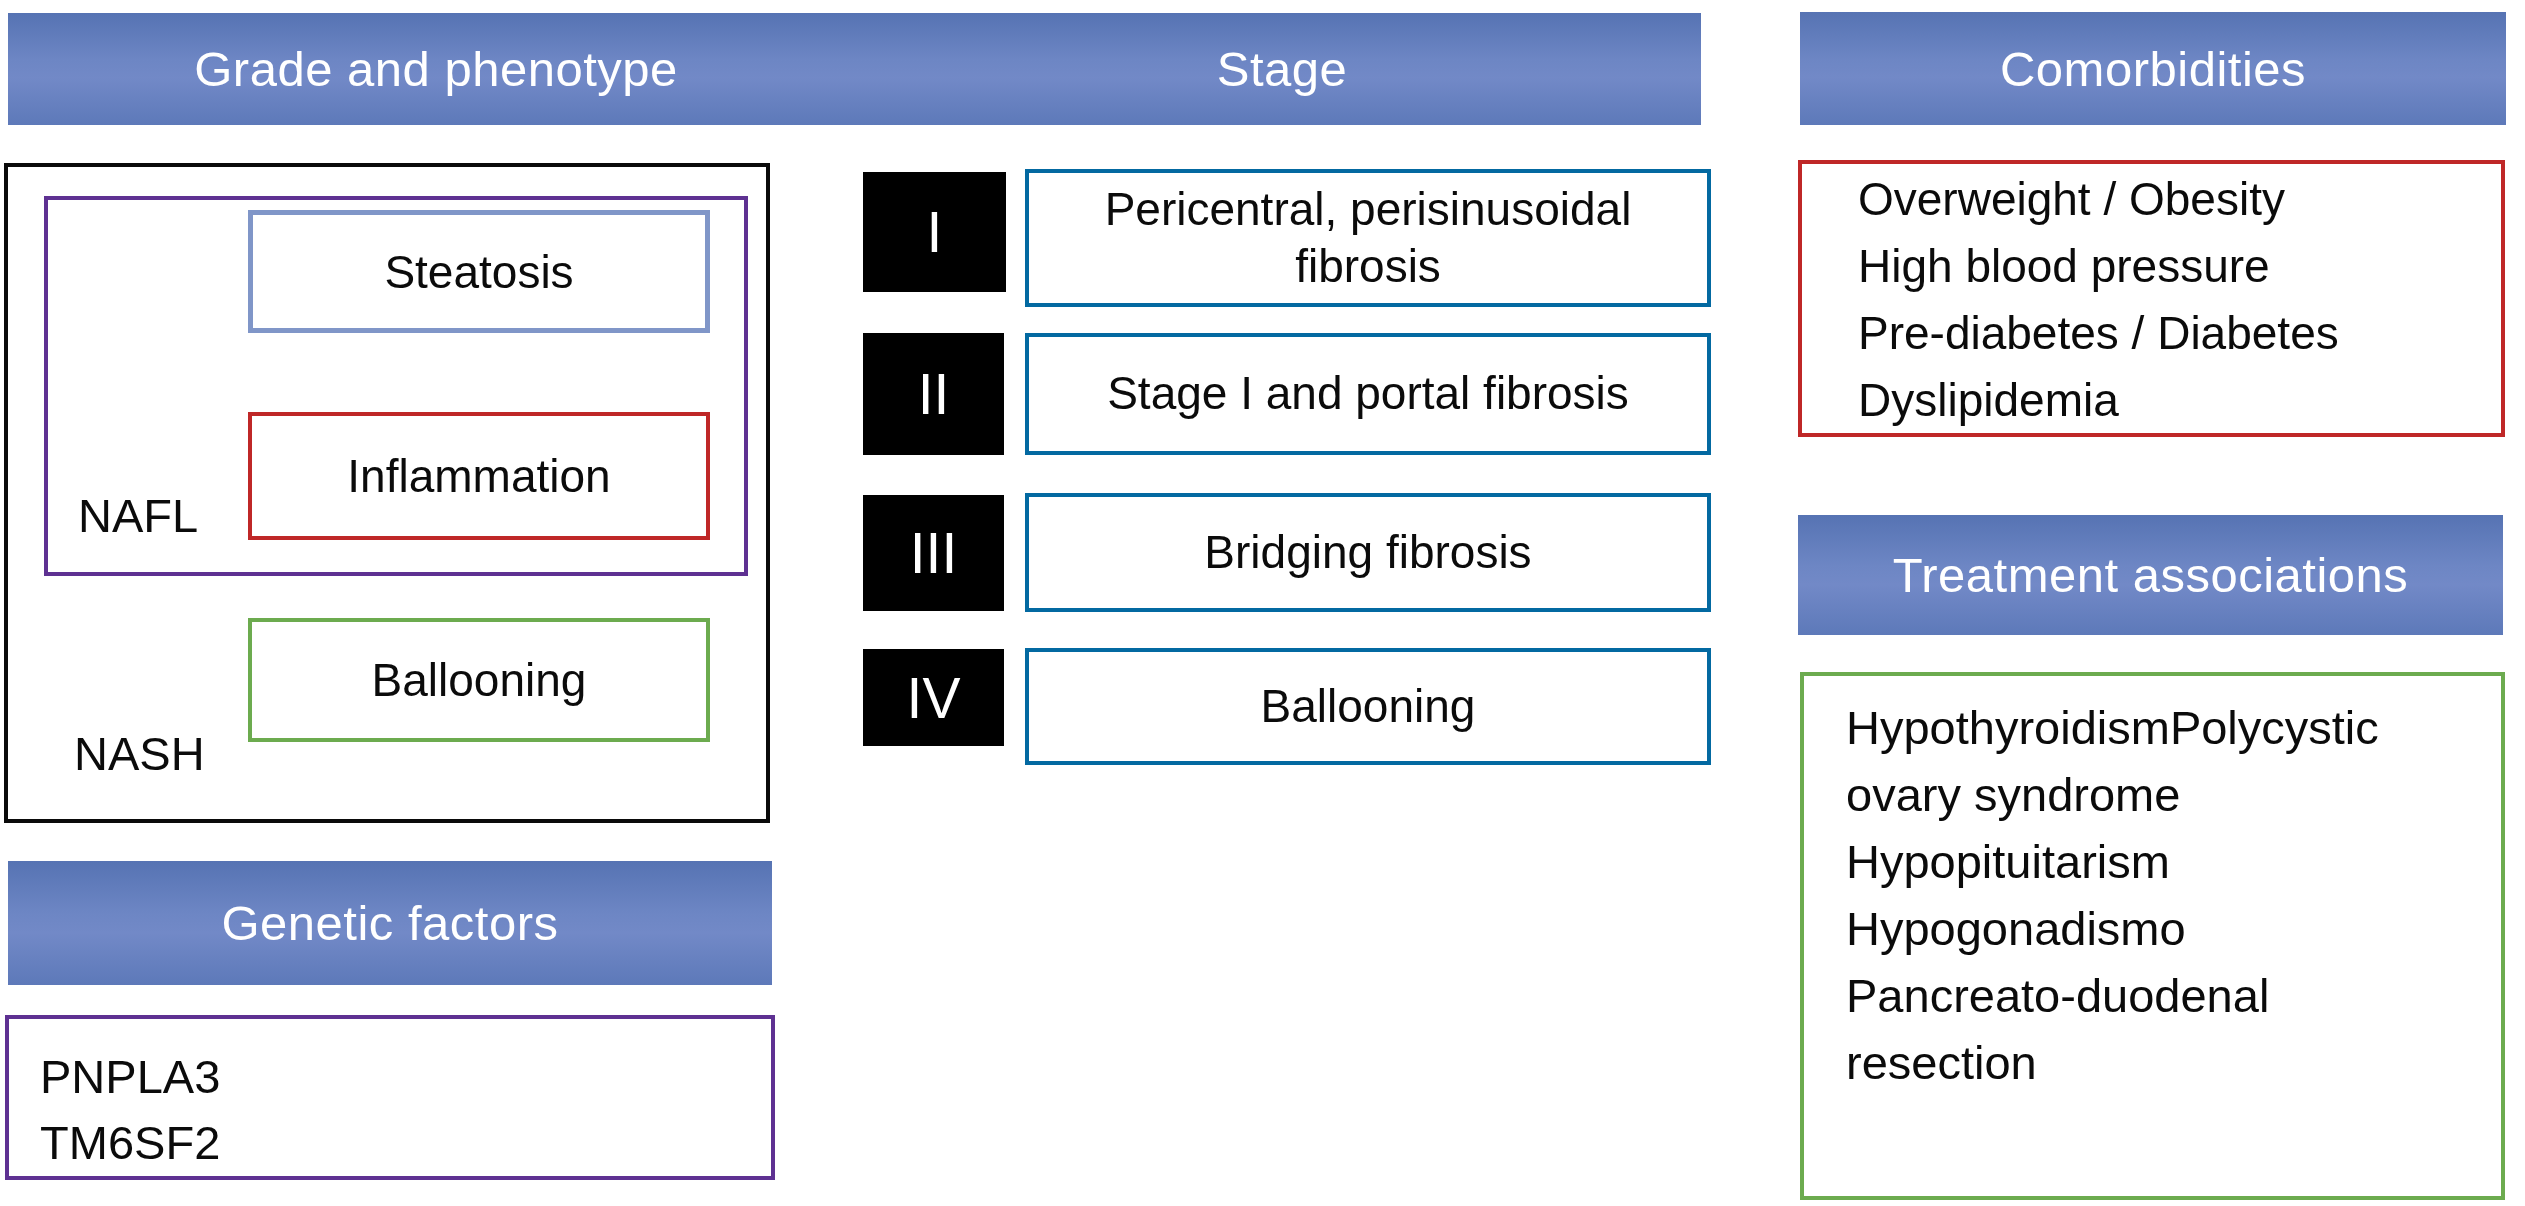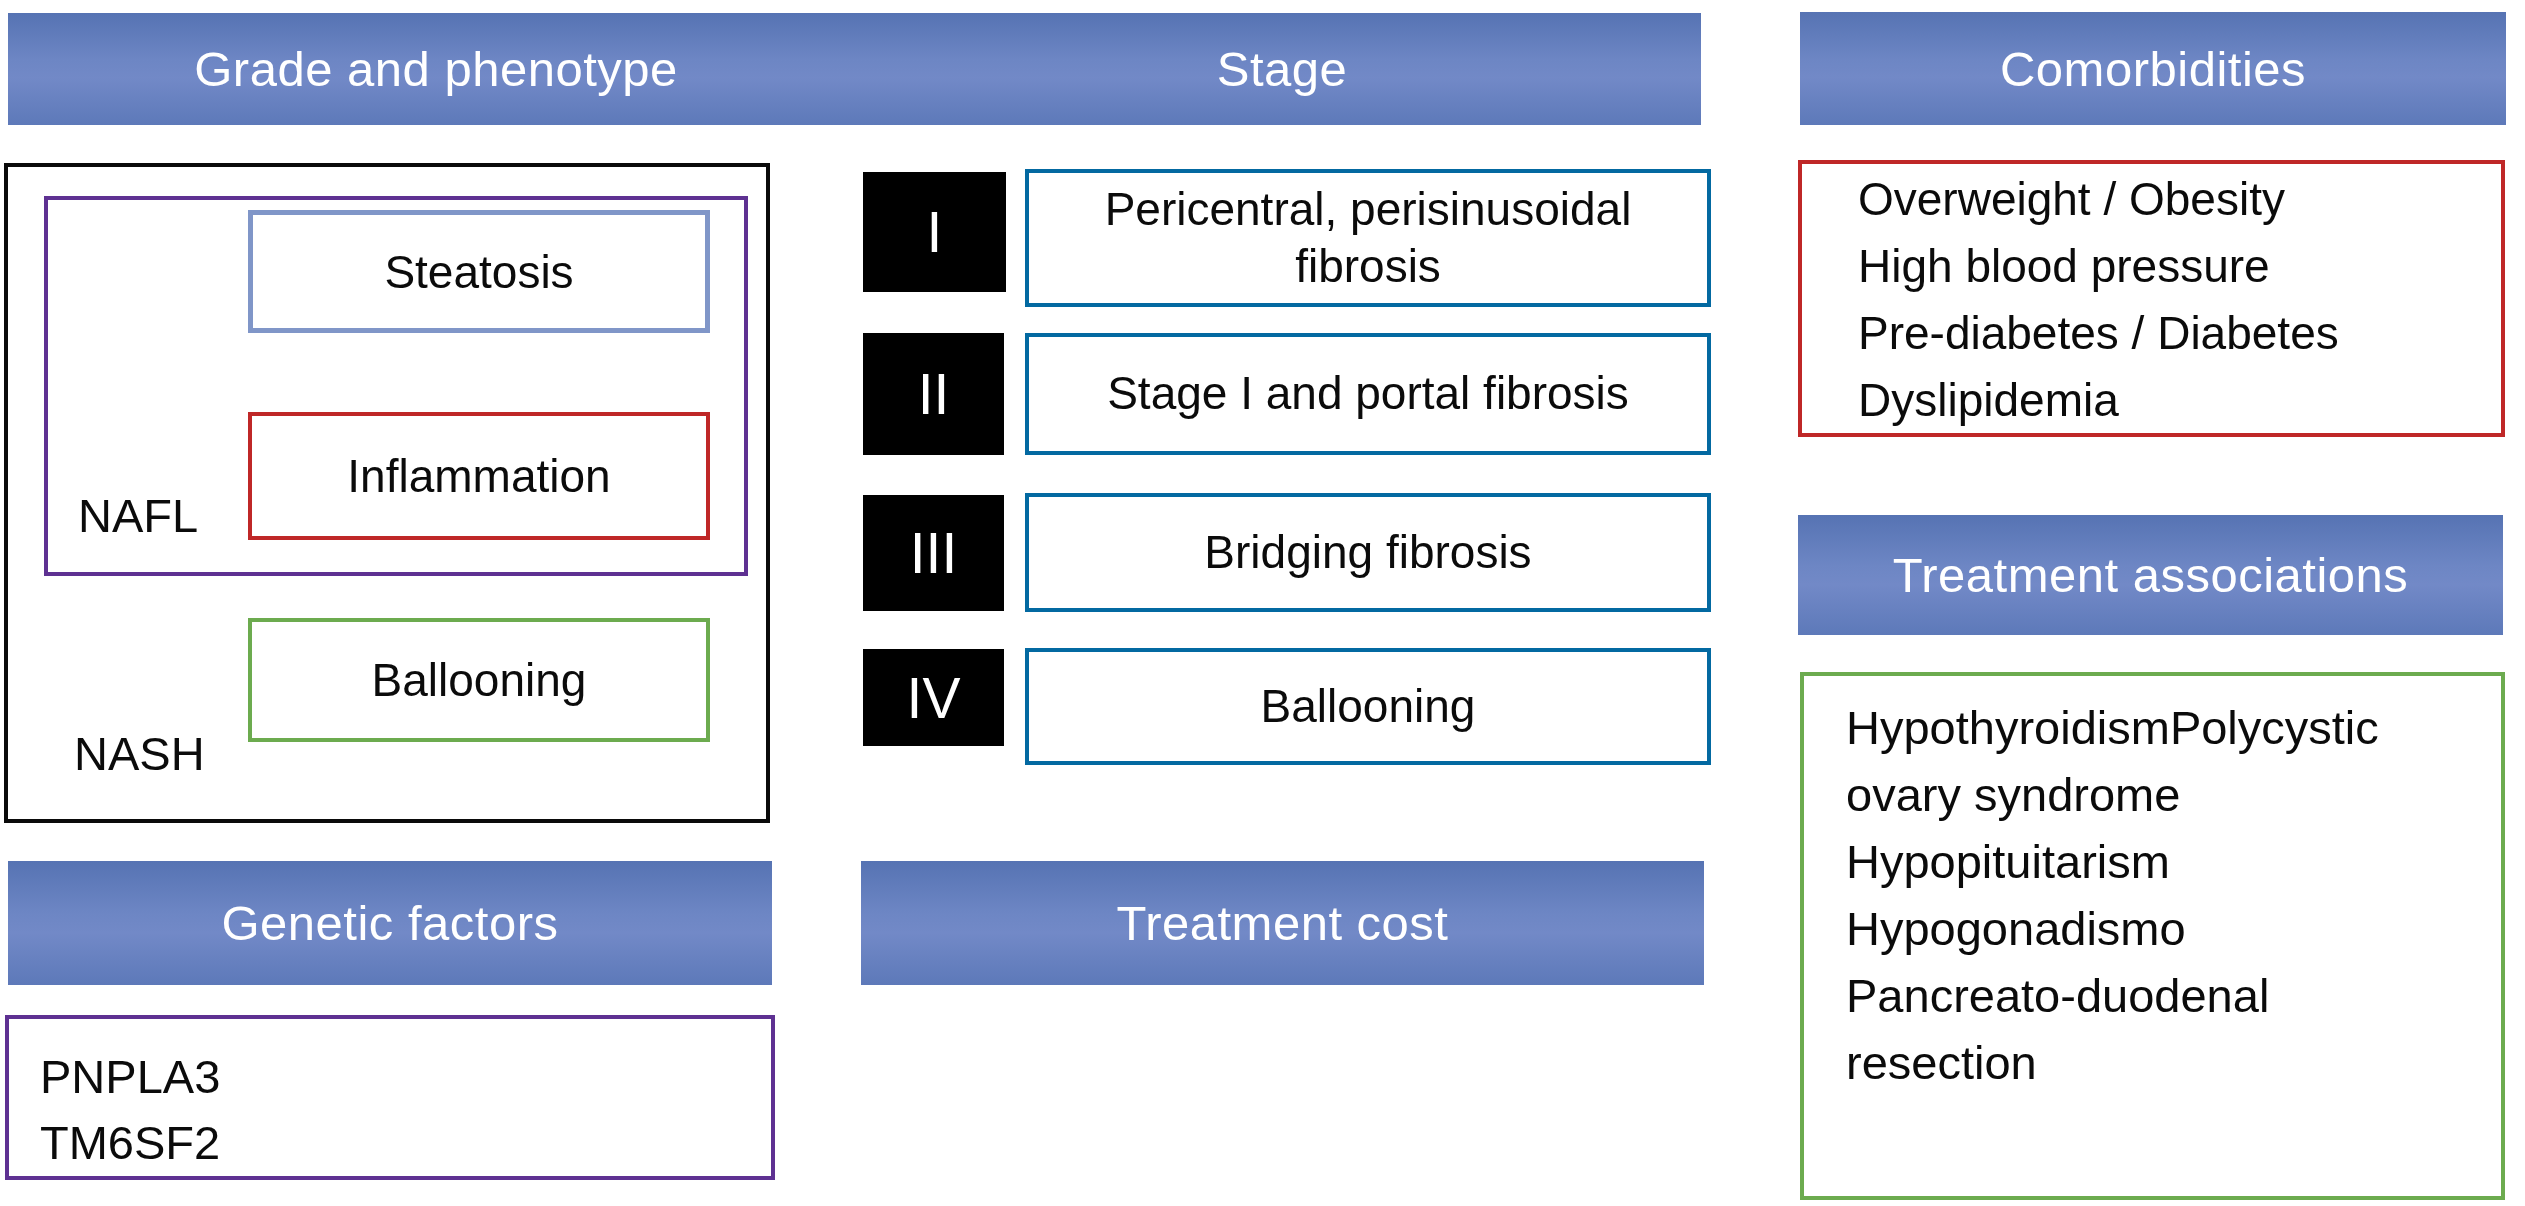--- a/index.html
+++ b/index.html
@@ -27,21 +27,21 @@
     position:absolute; background:#000000; color:#ffffff;
     display:flex; align-items:center; justify-content:center; font-size:57px;
   }
   .stagebox{
     position:absolute; background:#fff; box-sizing:border-box; border:4px solid #0369a1;
     display:flex; align-items:center; justify-content:center;
     font-size:46px; line-height:1.25; text-align:center; padding:0 18px;
   }
   .lines{ position:absolute; font-size:46px; }
   .lines div{ line-height:67px; white-space:nowrap; }
-  .lines-genetic div{ line-height:66px; }
+  .lines-genetic div{ line-height:66px;text-align:right; }
   .sidetag{ position:absolute; font-size:47px; white-space:nowrap; }
 </style>
 </head>
 <body>
 
 <div class="canvas">
 
   <div class="hdr" style="left:8px; top:13px; width:856px; height:112px;">Grade and phenotype</div>
 
   <div class="outline b-black" style="left:4px; top:163px; width:766px; height:660px;"></div>
@@ -76,21 +76,20 @@
 
   <div class="sq" style="left:863px; top:333px; width:141px; height:122px;">II</div>
   <div class="stagebox" style="left:1025px; top:333px; width:686px; height:122px;">Stage I and portal fibrosis</div>
 
   <div class="sq" style="left:863px; top:495px; width:141px; height:116px;">III</div>
   <div class="stagebox" style="left:1025px; top:493px; width:686px; height:119px;">Bridging fibrosis</div>
 
   <div class="sq" style="left:863px; top:649px; width:141px; height:97px;">IV</div>
   <div class="stagebox" style="left:1025px; top:648px; width:686px; height:117px;">Ballooning</div>
 
-  <div class="hdr" style="left:861px; top:861px; width:843px; height:124px;">Treatment cost</div>
 
   <div class="hdr" style="left:1800px; top:12px; width:706px; height:113px;">Comorbidities</div>
 
   <div class="outline b-red" style="left:1798px; top:160px; width:707px; height:277px;"></div>
   <div class="lines" style="left:1858px; top:166px;">
     <div>Overweight / Obesity</div>
     <div>High blood pressure</div>
     <div>Pre-diabetes / Diabetes</div>
     <div>Dyslipidemia</div>
   </div>

